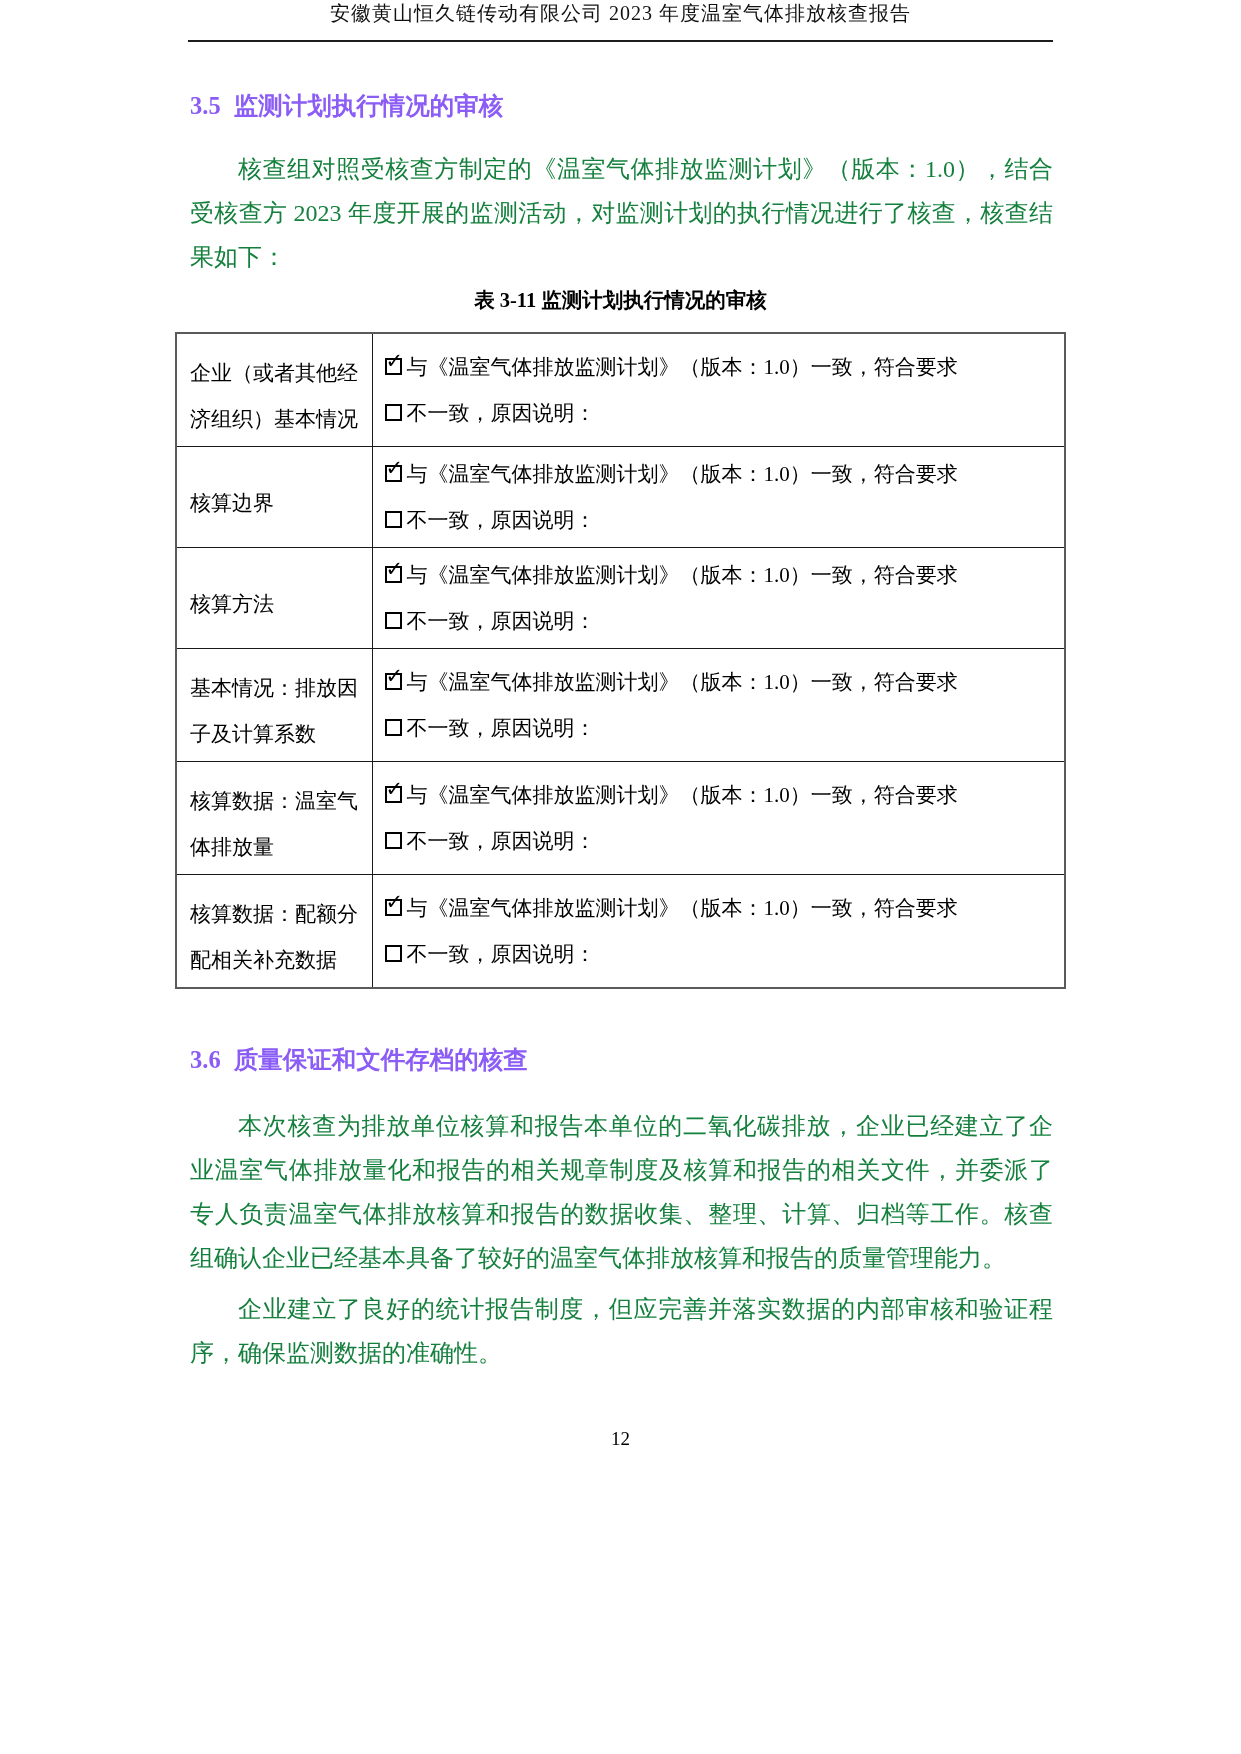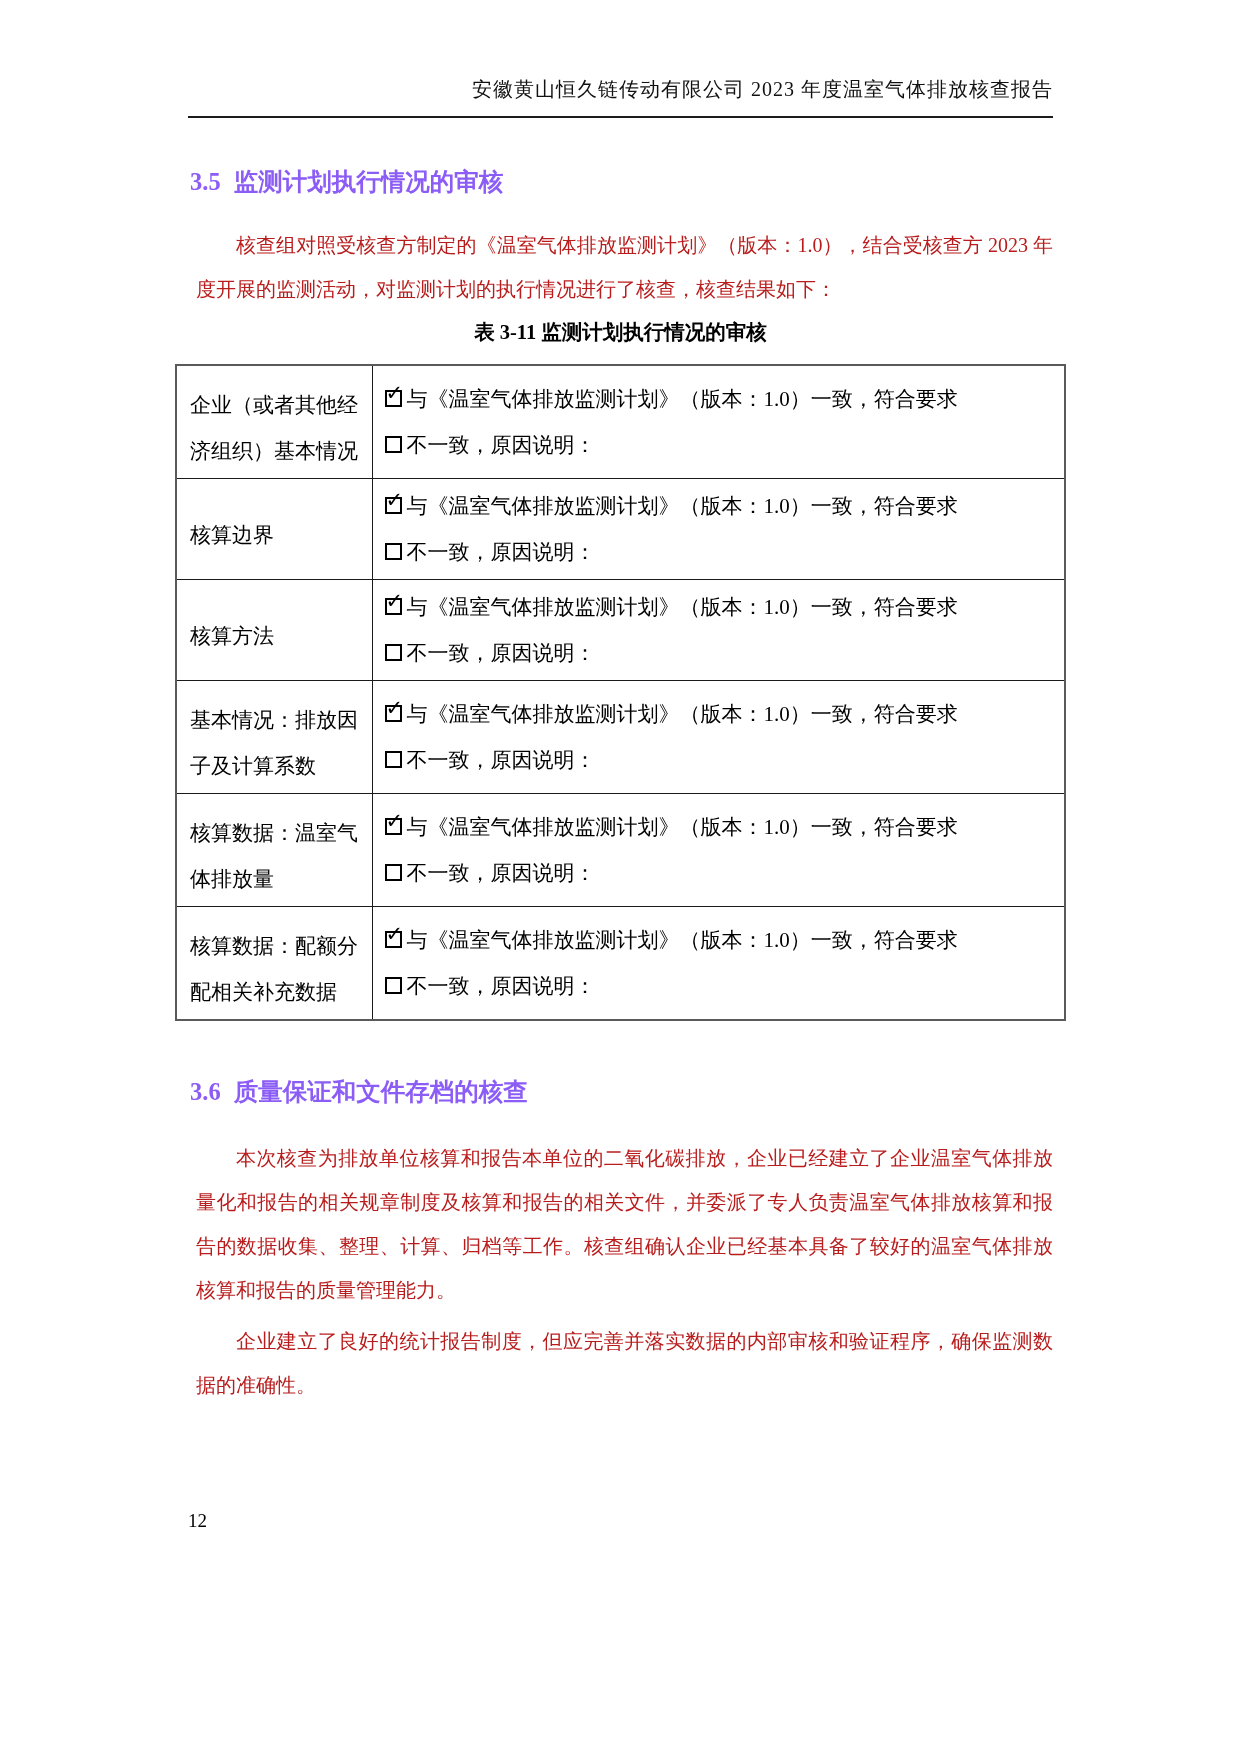--- a/index.html
+++ b/index.html
@@ -9,44 +9,43 @@
     height: 1754px;
     margin: 0 auto;
     background: #ffffff;
     box-sizing: border-box;
     padding: 0 188px;
     overflow: hidden;
     font-family: "Liberation Serif", "DejaVu Serif", serif;
     color: #000;
   }
   .doc-header {
-    padding-top: 76px;
     padding-bottom: 13px;
     border-bottom: 2px solid #1c1c1c;
-    text-align: right;
+    text-align: center;
     font-size: 20px;
     line-height: 27px;
     letter-spacing: 1px;
     color: #111;
   }
   .section-heading {
     margin: 49px 0 0 2px;
     font-size: 24.5px;
     font-weight: bold;
     line-height: 30px;
     color: #8b5cf6;
   }
   .section-heading .sec-num { margin-right: 13px; }
   .para {
-    margin: 26px 0 0 8px;
-    font-size: 20px;
+    margin: 26px 0 0 2px;
+    font-size: 24px;
     line-height: 44px;
     text-align: justify;
     text-indent: 2em;
-    color: #b91c1c;
+    color: #15803d;
   }
   .table-caption {
     margin-top: 8px;
     text-align: center;
     font-size: 20.5px;
     font-weight: bold;
     line-height: 26px;
   }
   table.audit-table {
     margin: 19px -13px 0 -13px;
@@ -91,21 +90,22 @@
     top: -9px;
     font-family: "DejaVu Sans", sans-serif;
     font-size: 21px;
     font-weight: bold;
     line-height: 21px;
   }
   .gap-large { margin-top: 56px; }
   .p-tight { margin-top: 29px; }
   .p-tighter { margin-top: 7px; }
   .page-number {
-    margin-top: 102px;
+    margin-top: 52px;
+    text-align: center;
     font-size: 19px;
     line-height: 24px;
   }
 </style>
 </head>
 <body>
 
 <div class="page">
 
   <div class="doc-header">

